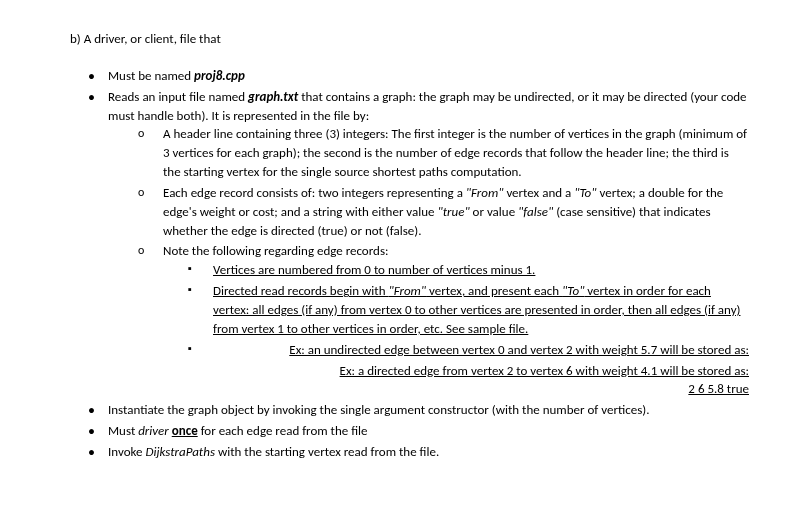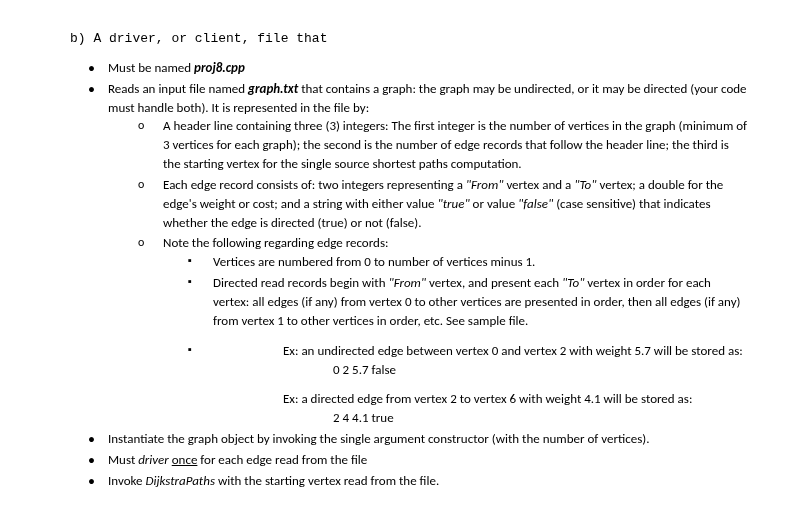--- a/index.html
+++ b/index.html
@@ -4,40 +4,40 @@
   <style>
     * { box-sizing: border-box; margin: 0; padding: 0; }
     html, body { width: 809px; height: 506px; background: #fff; }
     body {
       font-family: Calibri, "Segoe UI", Arial, sans-serif;
       font-size: 13px;
       line-height: 1.45;
       color: #000;
       padding: 30px 60px 10px 70px;
     }
-    .heading { margin-bottom: 10px; font-family: Liberation Mono, monospace; }
+    .heading { margin-bottom: 18px; }
     ul.bullets, ul.circles, ul.squares { list-style: none; padding-left: 38px; }
     ul.bullets > li { position: relative; padding-left: 0; margin-bottom: 2px; }
     ul.bullets > li::before {
       content: "•"; position: absolute; left: -20px; font-size: 14px;
     }
     ul.circles { padding-left: 55px; }
     ul.circles > li { position: relative; margin-bottom: 2px; }
     ul.circles > li::before {
       content: "o"; position: absolute; left: -25px; font-size: 12px;
     }
-    ul.squares { padding-left: 50px; }
+    ul.squares { padding-left: 50px; text-decoration: underline; }
     ul.squares > li { position: relative; margin-bottom: 2px; }
     ul.squares > li::before {
       content: "▪"; position: absolute; left: -25px; font-size: 11px;
     }
-    .ex-block { margin-left: 70px; margin-top: 11px; }
+    .ex-block { margin-left: 70px; margin-top: 2px; text-align: right; }
     .ex-block .code { margin-left: 50px; }
     .bolditalic { font-weight: bold; font-style: italic; margin-top: 31px; }
-    .underline { text-decoration: underline; }
+    .underline { text-decoration: underline; font-weight: bold; }
     .italic { font-style: italic; }
   </style>
 </head>
 <body>
 
 <div class="heading">b) A driver, or client, file that</div>
 
 <ul class="bullets">
   <li>
     <span>Must be named </span><span class="bolditalic">proj8.cpp</span>
@@ -54,25 +54,24 @@
         <span>Note the following regarding edge records:</span>
 
         <ul class="squares">
           <li>Vertices are numbered from 0 to number of vertices minus 1.</li>
           <li>
             <span>Directed read records begin with </span><span class="italic">"From"</span><span> vertex, and present each </span><span class="italic">"To"</span><span> vertex in order for each vertex: all edges (if any) from vertex 0 to other vertices are presented in order, then all edges (if any) from vertex 1 to other vertices in order, etc.  See sample file.</span>
           </li>
           <li>
             <div class="ex-block">
               <div>Ex: an undirected edge between vertex 0 and vertex 2 with weight 5.7 will be stored as:</div>
-              <div class="code">0  2  5.7  false</div>
             </div>
             <div class="ex-block">
               <div>Ex: a directed edge from vertex 2 to vertex 6 with weight 4.1 will be stored as:</div>
-              <div class="code">2  4  4.1  true</div>
+              <div class="code">2  6  5.8  true</div>
             </div>
           </li>
         </ul>
       </li>
     </ul>
   </li>
   <li>Instantiate the graph object by invoking the single argument constructor (with the number of vertices).</li>
   <li>
     <span>Must </span><span class="italic">driver</span><span> </span><span class="underline">once</span><span> for each edge read from the file</span>
   </li>

